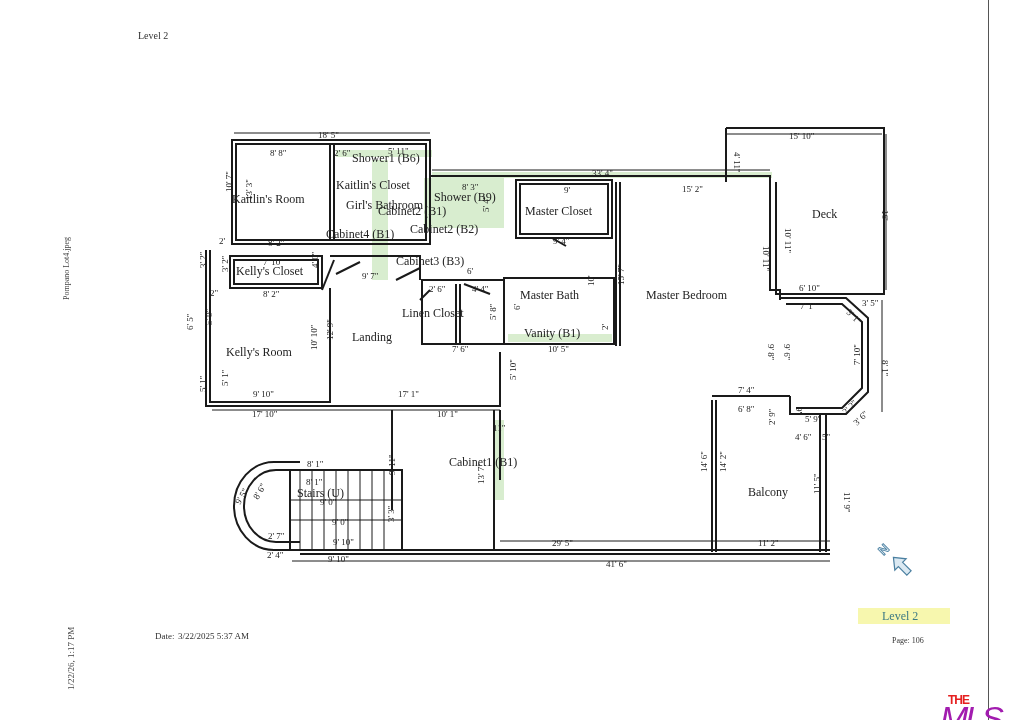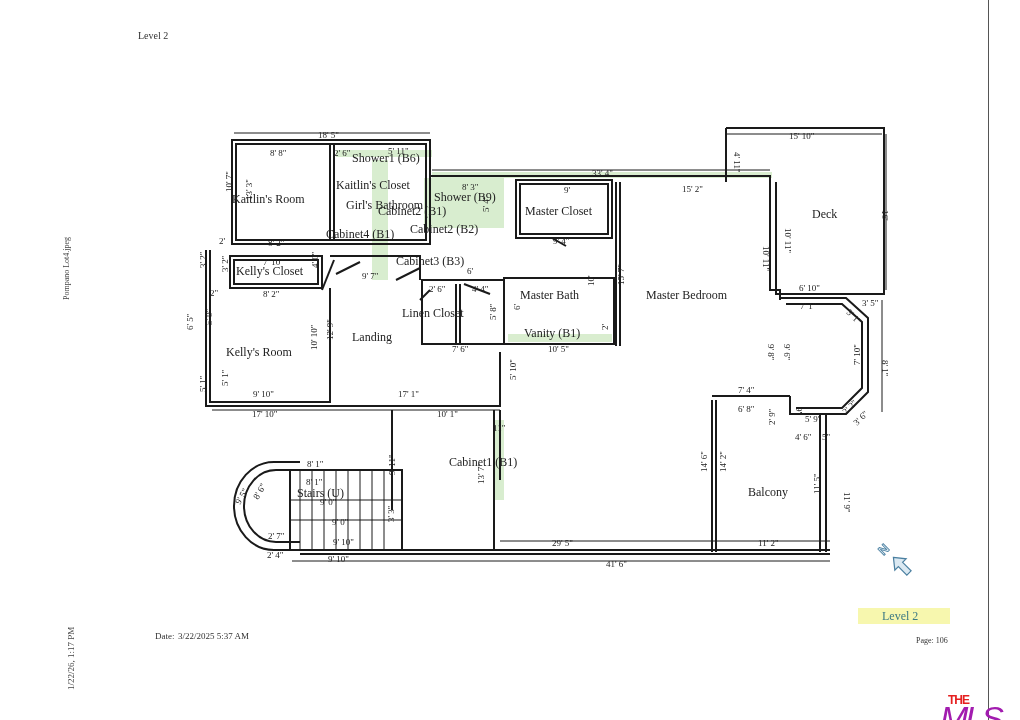--- a/index.html
+++ b/index.html
@@ -5,21 +5,21 @@
   html, body { margin:0; padding:0; background:#ffffff; }
   body { width:1020px; height:720px; position:relative; overflow:hidden; font-family:"Liberation Serif", "DejaVu Serif", serif; color:#222; }
   .abs { position:absolute; }
   .hdr { left:138px; top:30px; font-size:10px; color:#333; }
   .side-file { left:62px; top:300px; font-size:8px; color:#444; transform:rotate(-90deg); transform-origin:left top; white-space:nowrap; }
   .side-date { left:66px; top:690px; font-size:9px; color:#444; transform:rotate(-90deg); transform-origin:left top; white-space:nowrap; }
   .date-lbl { left:155px; top:631px; font-size:9px; color:#333; }
   .date-val { left:178px; top:631px; font-size:9px; color:#333; }
   .level-hl { left:858px; top:608px; width:92px; height:16px; background:#f5f59a; opacity:.8; }
   .level-txt { left:882px; top:609px; font-size:12px; color:#3d7a84; }
-  .page-txt { left:892px; top:636px; font-size:8px; color:#333;margin-left:24px; }
+  .page-txt { left:892px; top:636px; font-size:8px; color:#333; }
   .border-line { left:988px; top:0; width:1px; height:720px; background:#555; }
   svg.plan { position:absolute; left:0; top:0; }
   .room { font-size:12px; fill:#222; }
   .dim { font-size:9px; fill:#222; }
   .mls { left:938px; top:693px; width:74px; height:50px; }
   .mls .the { position:absolute; left:10px; top:0; font-family:"Liberation Sans", sans-serif; font-weight:bold; font-size:12px; color:#e52020; letter-spacing:-1px; }
   .mls .big { position:absolute; left:2px; top:6px; font-family:"Liberation Sans", sans-serif; font-weight:normal; font-style:italic; font-size:34px; color:#a21caf; letter-spacing:-3px; }
   .mls .com { position:absolute; left:50px; top:42px; font-family:"Liberation Sans", sans-serif; font-weight:bold; font-size:6px; color:#e52020; }
 </style>
 </head>

